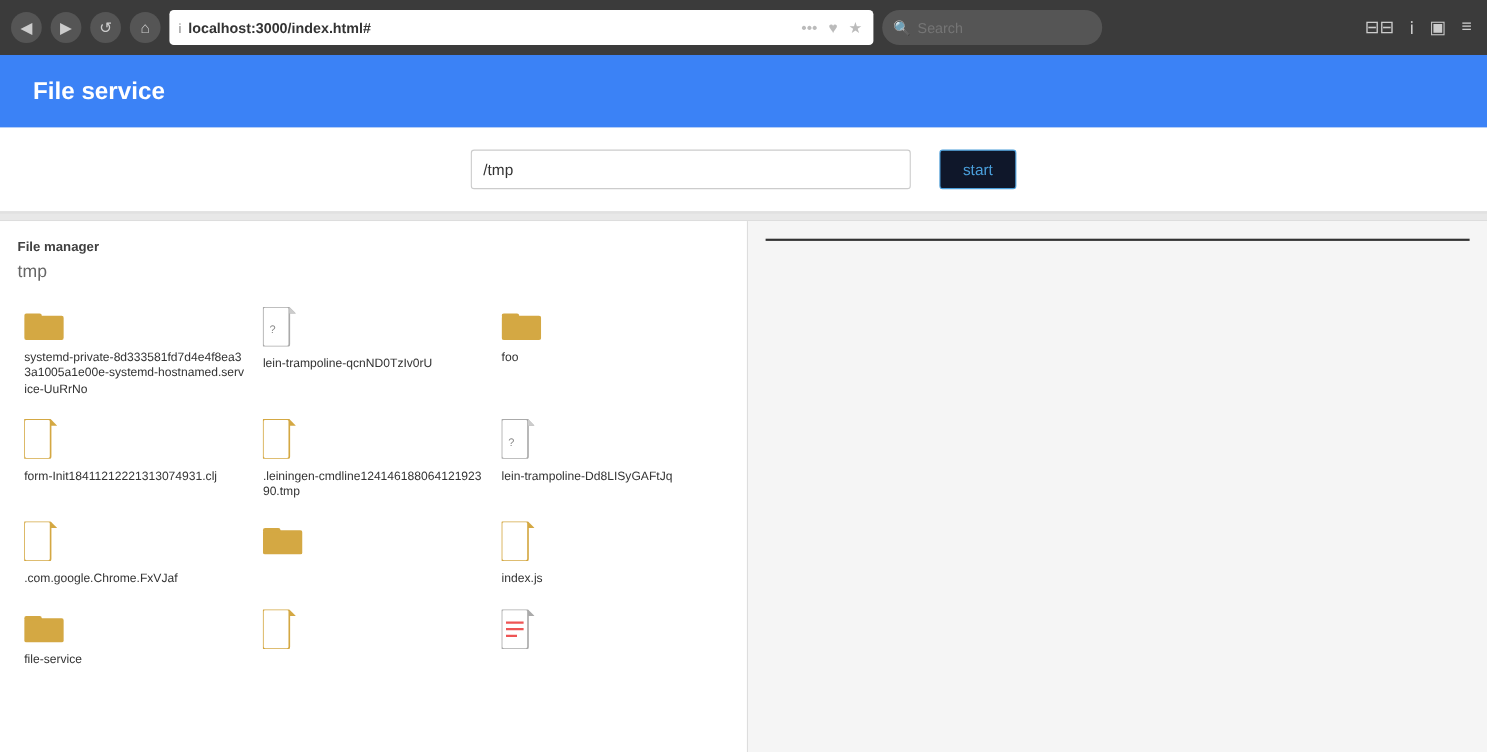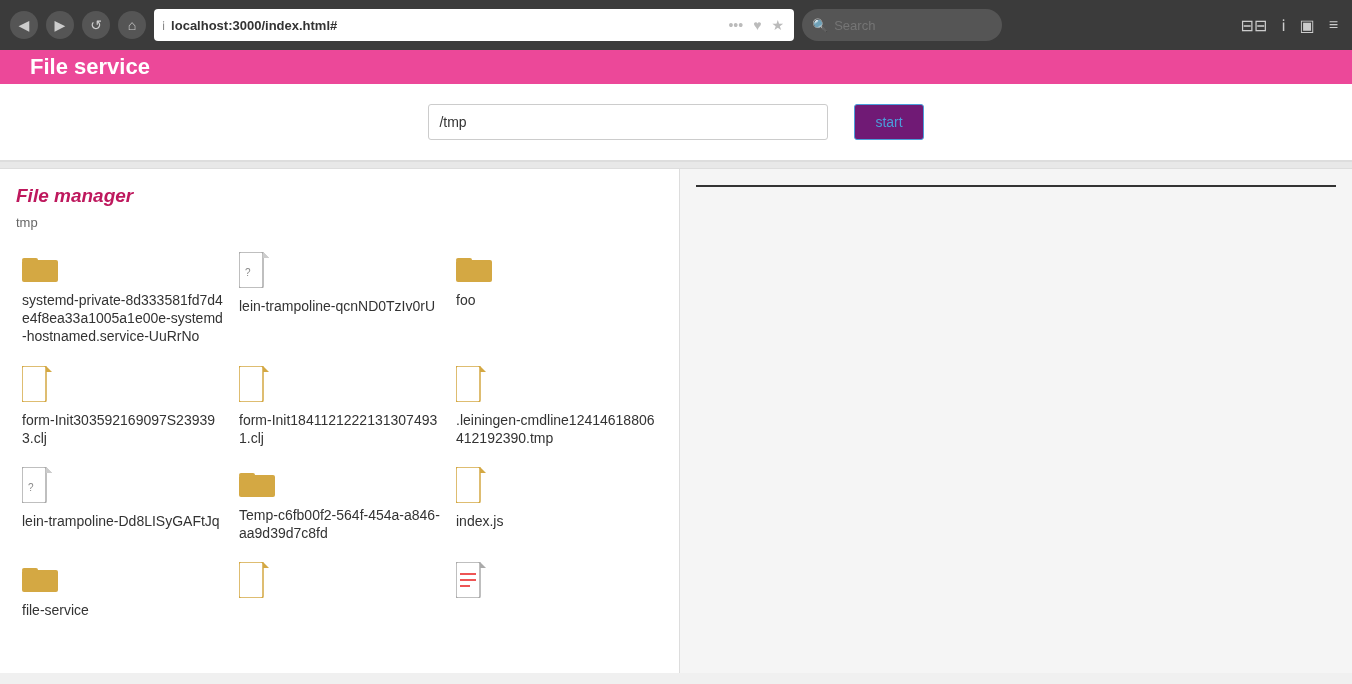--- a/index.html
+++ b/index.html
@@ -61,23 +61,23 @@
     .search-bar .search-icon { color: #aaa; font-size: 13px; }
     .browser-right-icons {
       display: flex; gap: 6px; margin-left: auto; align-items: center;
     }
     .browser-right-btn {
       background: none; border: none; color: #ccc; cursor: pointer; font-size: 16px; padding: 2px 4px;
     }
 
     
     .app-header {
-      background: #ec4899;
+      background: #3b82f6;
       color: white;
-      padding: 4px 30px;
+      padding: 20px 30px;
       font-size: 22px;
       font-weight: bold;
     }
 
     
     .path-area {
       background: white;
       padding: 20px;
       display: flex;
       justify-content: center;
@@ -90,21 +90,21 @@
       height: 36px;
       border: 1px solid #ccc;
       border-radius: 3px;
       padding: 0 10px;
       font-size: 14px;
       color: #333;
     }
     .start-btn {
       height: 36px;
       padding: 0 20px;
-      background: #701a75;
+      background: #0f172a;
       border: 1px solid #4a9eda;
       color: #4a9eda;
       border-radius: 3px;
       cursor: pointer;
       font-size: 14px;
     }
 
     
     .divider { height: 8px; background: #e8e8e8; border-top: 1px solid #ddd; border-bottom: 1px solid #ddd; }
 
@@ -117,28 +117,27 @@
 
     
     .file-manager {
       width: 680px;
       background: white;
       border-right: 1px solid #ddd;
       overflow-y: auto;
       padding: 16px;
     }
     .file-manager-title {
-      font-size: 19px;
+      font-size: 12px;
       font-weight: bold;
-      color: #be185d;
+      color: #404040;
       margin-bottom: 8px;
-      font-style: italic;
     }
     .current-path {
-      font-size: 13px;
+      font-size: 16px;
       color: #666;
       margin-bottom: 16px;
     }
 
     
     .file-grid {
       display: grid;
       grid-template-columns: repeat(3, 1fr);
       gap: 8px 4px;
     }
@@ -150,21 +149,21 @@
       cursor: pointer;
       border-radius: 3px;
       min-width: 0;
     }
     .file-icon {
       font-size: 32px;
       margin-bottom: 4px;
       line-height: 1;
     }
     .file-name {
-      font-size: 14px;
+      font-size: 11px;
       color: #333;
       word-break: break-all;
       line-height: 1.3;
     }
 
     
     .right-panel {
       flex: 1;
       background: #f5f5f5;
       padding: 16px;
@@ -250,51 +249,50 @@
               <rect x="0" y="8" width="36" height="22" rx="2" fill="#d4a843"></rect>
               <rect x="0" y="6" width="16" height="4" rx="2" fill="#d4a843"></rect>
             </svg></div>
           <div class="file-name">foo</div>
         </div>
         <div class="file-item">
           <div class="file-icon"><svg width="30" height="36" viewBox="0 0 30 36">
               <rect x="0" y="0" width="24" height="36" rx="2" fill="white" stroke="#d4a843" stroke-width="1.5"></rect>
               <polygon points="24,0 30,6 24,6" fill="#d4a843"></polygon>
             </svg></div>
-          <div class="file-name">form-Init303592169097S239393.clj</div>
-        </div>
-        <div class="file-item">
-          <div class="file-icon"><svg width="30" height="36" viewBox="0 0 30 36">
-              <rect x="0" y="0" width="24" height="36" rx="2" fill="white" stroke="#d4a843" stroke-width="1.5"></rect>
-              <polygon points="24,0 30,6 24,6" fill="#d4a843"></polygon>
-            </svg></div>
           <div class="file-name">form-Init18411212221313074931.clj</div>
         </div>
         <div class="file-item">
           <div class="file-icon"><svg width="30" height="36" viewBox="0 0 30 36">
               <rect x="0" y="0" width="24" height="36" rx="2" fill="white" stroke="#d4a843" stroke-width="1.5"></rect>
               <polygon points="24,0 30,6 24,6" fill="#d4a843"></polygon>
             </svg></div>
           <div class="file-name">.leiningen-cmdline12414618806412192390.tmp</div>
         </div>
         <div class="file-item">
           <div class="file-icon"><svg width="30" height="36" viewBox="0 0 30 36">
               <rect x="0" y="0" width="24" height="36" rx="2" fill="white" stroke="#aaa" stroke-width="1.5"></rect>
               <polygon points="24,0 30,6 24,6" fill="#aaa"></polygon>
               <polygon points="24,0 30,6 24,6" fill="#ccc"></polygon>
               <text x="6" y="24" font-size="10" fill="#888">?</text>
             </svg></div>
           <div class="file-name">lein-trampoline-Dd8LISyGAFtJq</div>
         </div>
         <div class="file-item">
+          <div class="file-icon"><svg width="30" height="36" viewBox="0 0 30 36">
+              <rect x="0" y="0" width="24" height="36" rx="2" fill="white" stroke="#d4a843" stroke-width="1.5"></rect>
+              <polygon points="24,0 30,6 24,6" fill="#d4a843"></polygon>
+            </svg></div>
+          <div class="file-name">.com.google.Chrome.FxVJaf</div>
+        </div>
+        <div class="file-item">
           <div class="file-icon"><svg width="36" height="30" viewBox="0 0 36 30">
               <rect x="0" y="8" width="36" height="22" rx="2" fill="#d4a843"></rect>
               <rect x="0" y="6" width="16" height="4" rx="2" fill="#d4a843"></rect>
             </svg></div>
-          <div class="file-name">Temp-c6fb00f2-564f-454a-a846-aa9d39d7c8fd</div>
         </div>
         <div class="file-item">
           <div class="file-icon"><svg width="30" height="36" viewBox="0 0 30 36">
               <rect x="0" y="0" width="24" height="36" rx="2" fill="white" stroke="#d4a843" stroke-width="1.5"></rect>
               <polygon points="24,0 30,6 24,6" fill="#d4a843"></polygon>
             </svg></div>
           <div class="file-name">index.js</div>
         </div>
         <div class="file-item">
           <div class="file-icon"><svg width="36" height="30" viewBox="0 0 36 30">

